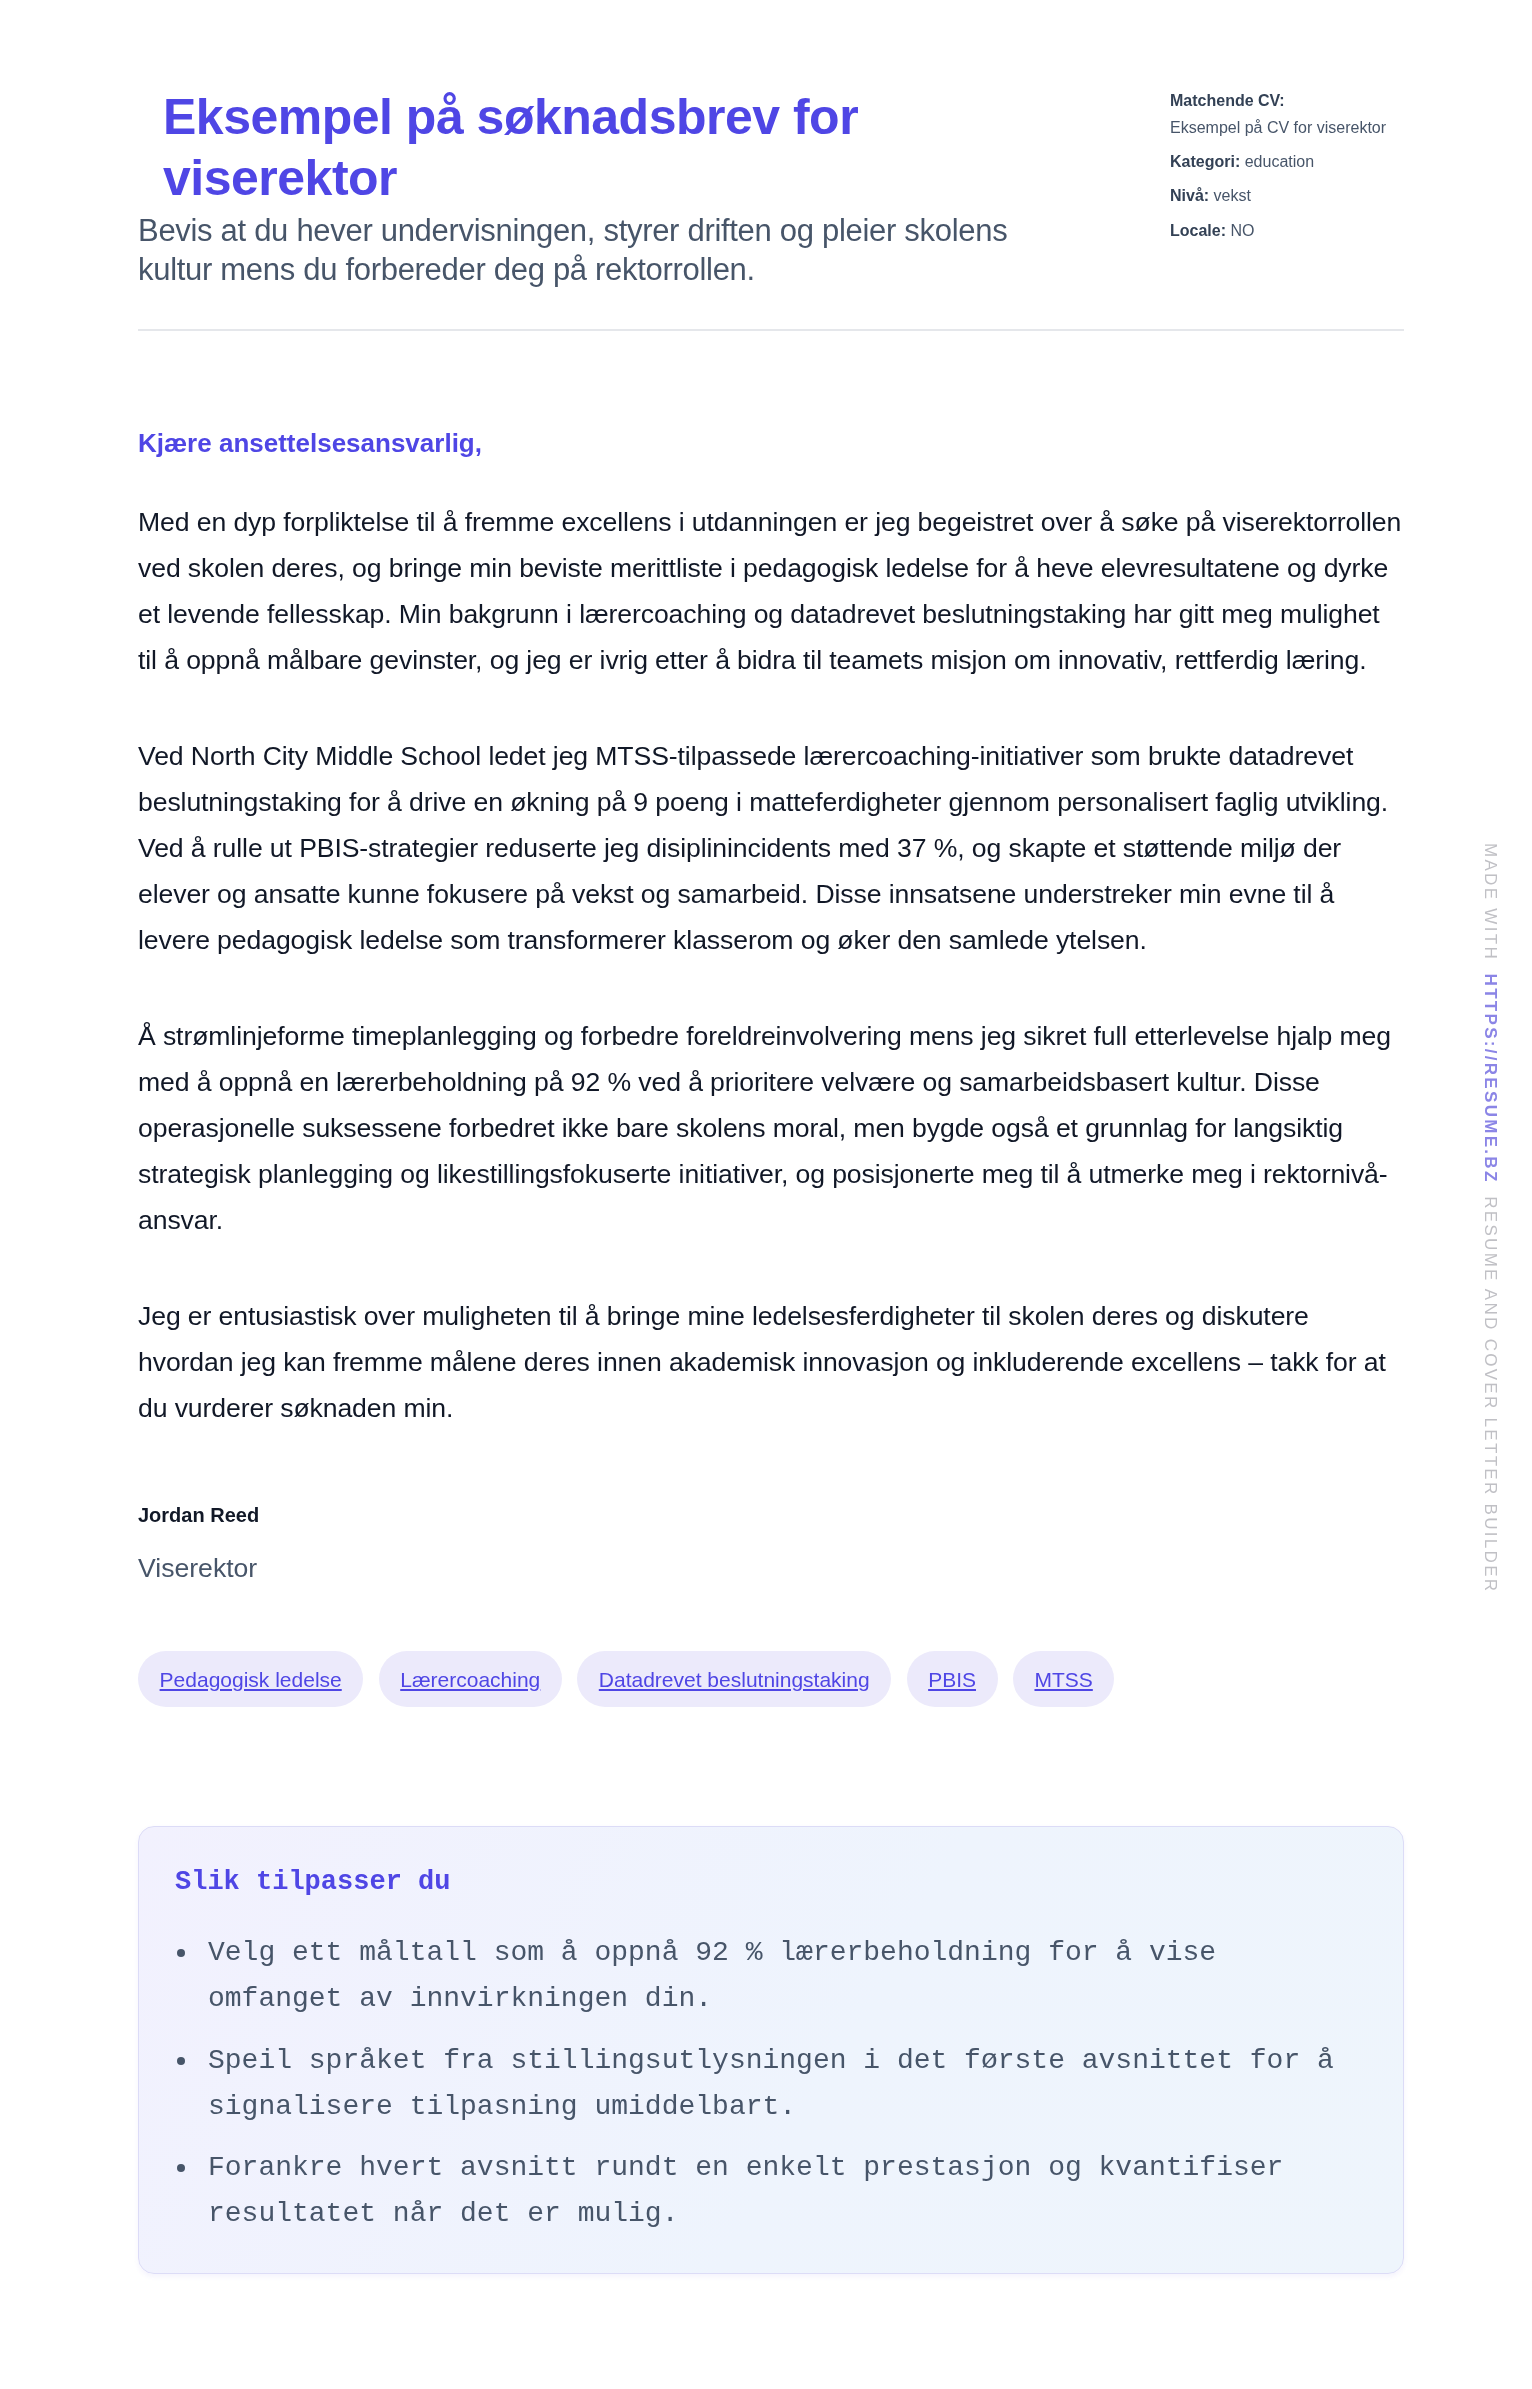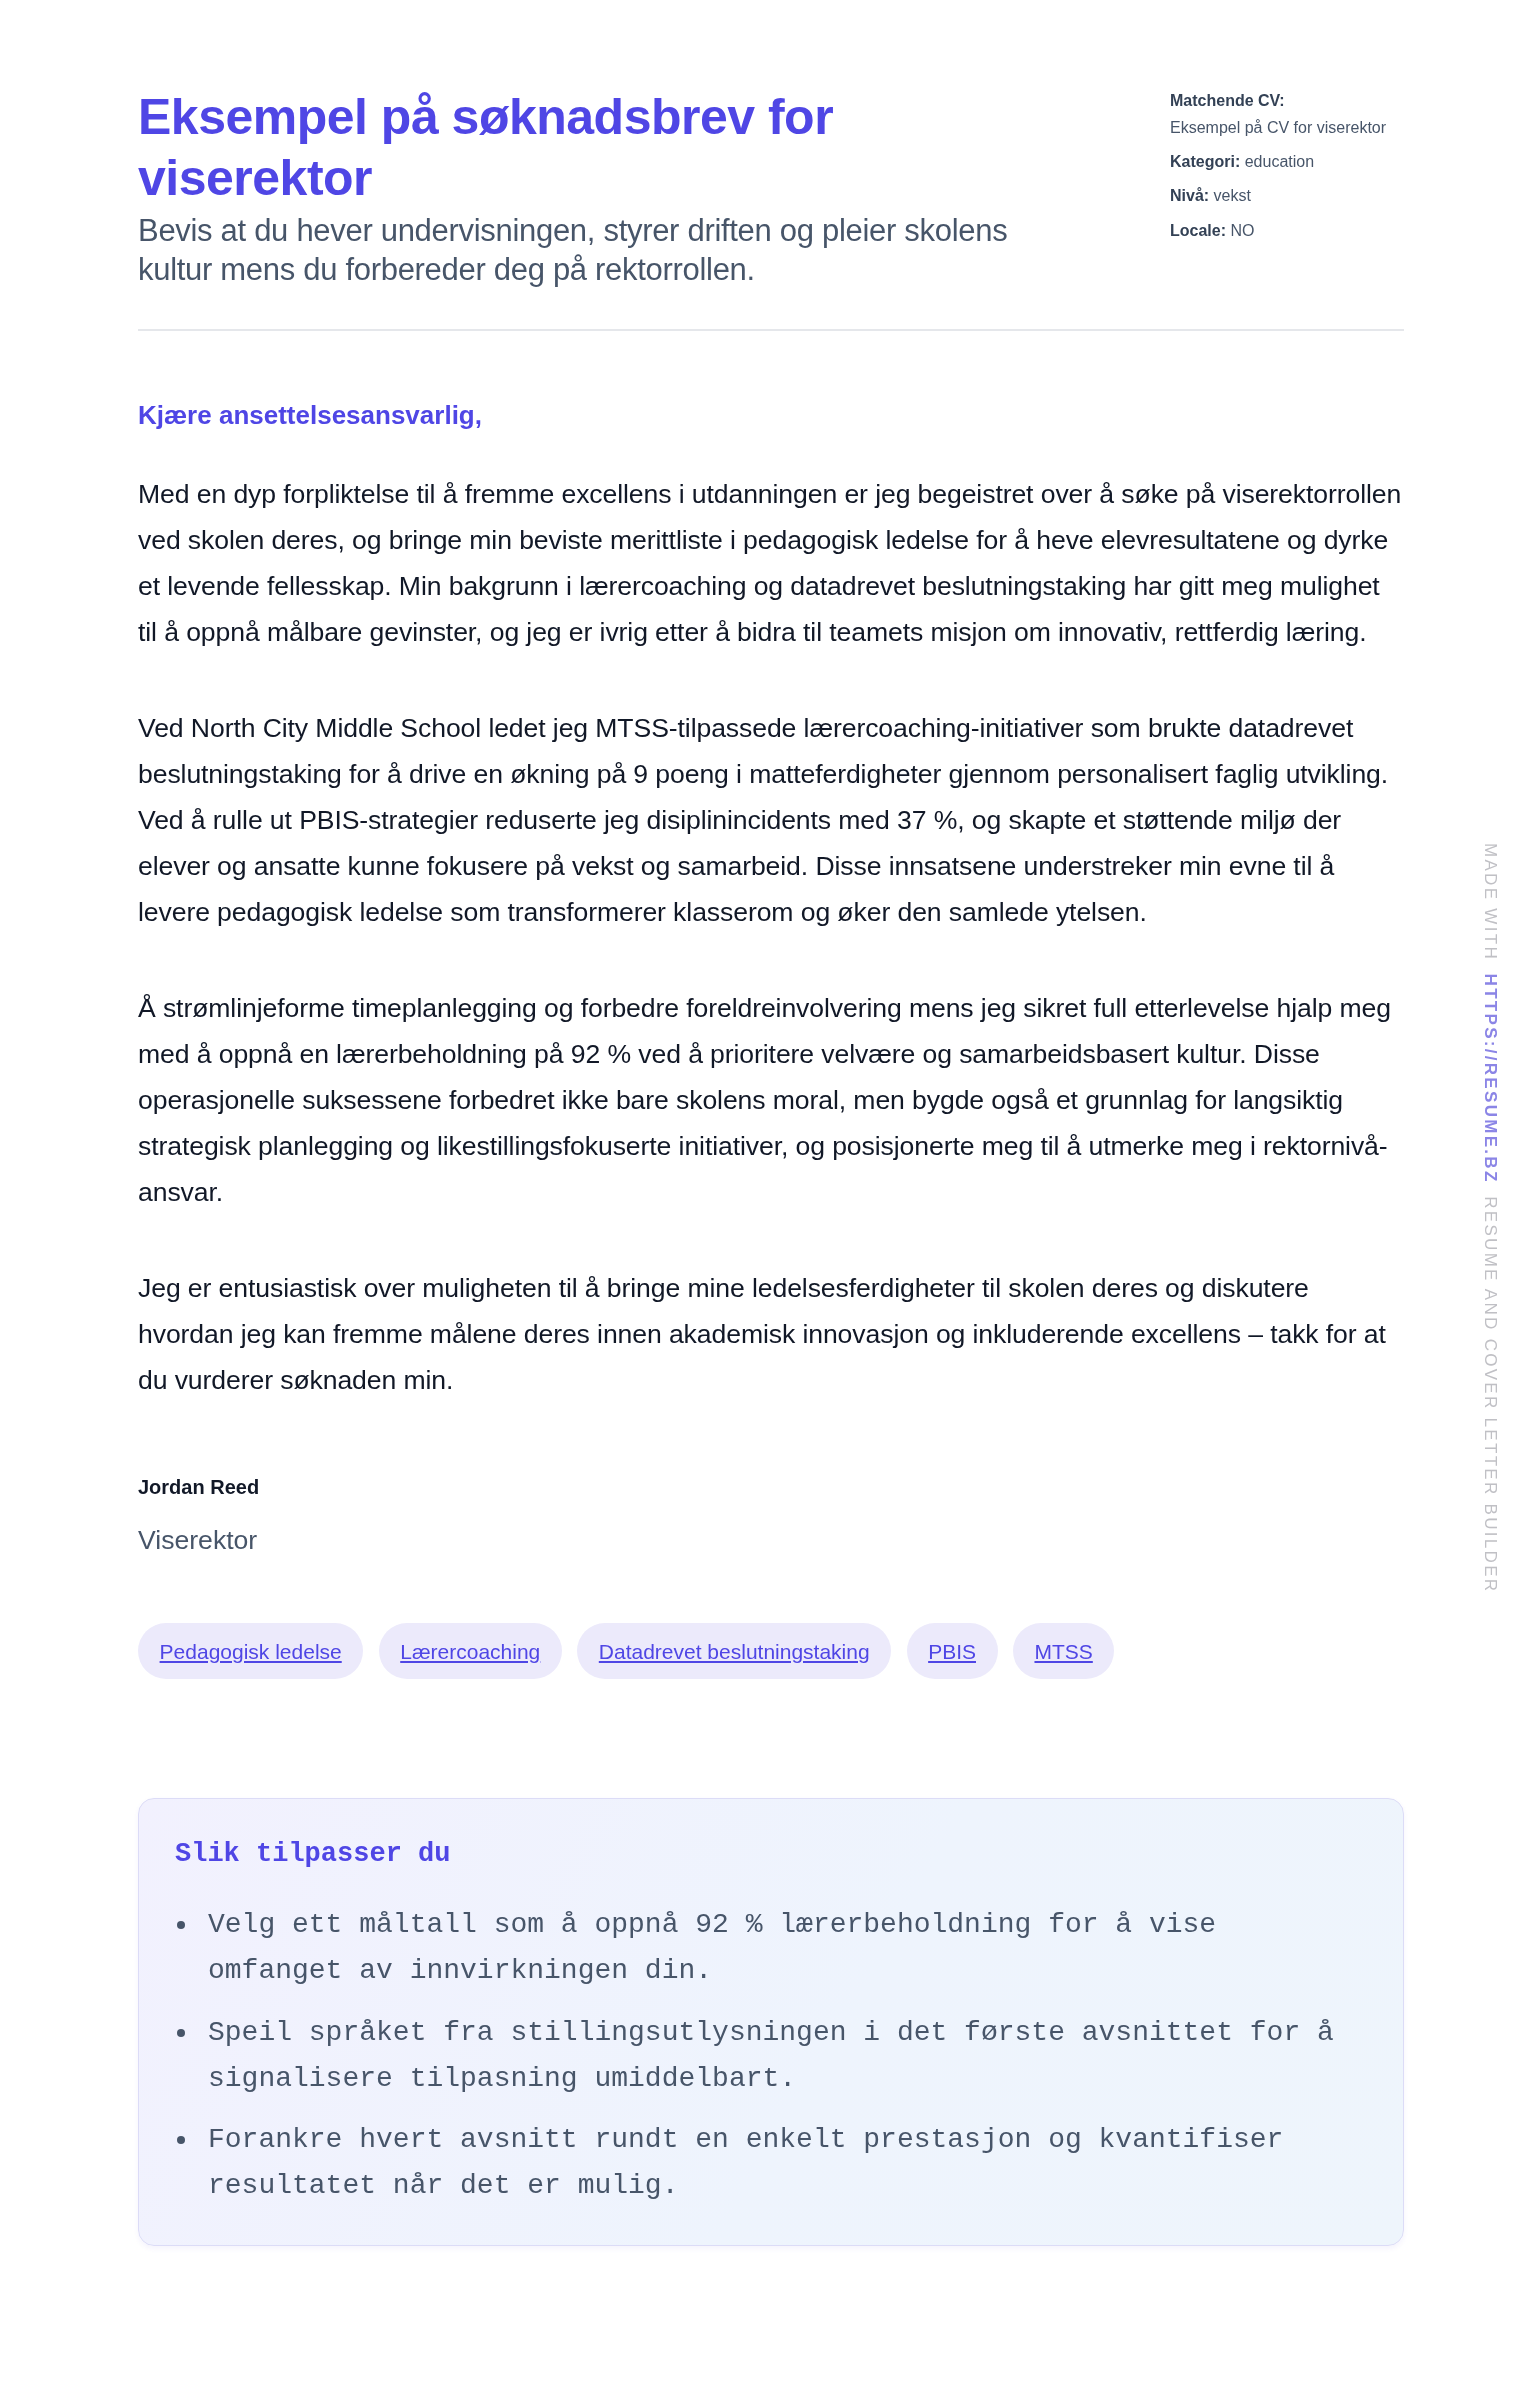--- a/index.html
+++ b/index.html
@@ -24,20 +24,21 @@
       padding-bottom: 40px;
       border-bottom: 2.7px solid #e5e7eb;
     }
     .header-left { width: 938px; }
     .title {
       font-size: 50px;
       line-height: 61px;
       font-weight: 700;
       color: #4f46e5;
       letter-spacing: -0.5px;
+      margin-left: 25px;
     }
     .subtitle {
       margin-top: 1.8px;
       font-size: 31px;
       line-height: 39px;
       font-weight: 400;
       color: #475569;
       letter-spacing: -0.3px;
     }
     .meta {
@@ -47,21 +48,21 @@
       line-height: 27px;
       color: #475569;
       padding-top: 0px;
     }
     .meta-row { margin-bottom: 7.2px; }
     .meta-row .k { font-weight: 700; color: #334155; }
     .meta-row.stack { margin-bottom: 7.2px; }
     .meta-row.stack .k { display: block; }
 
     .salutation {
-      margin-top: 68px;
+      margin-top: 96px;
       font-size: 26px;
       font-weight: 700;
       color: #4f46e5;
       line-height: 32px;
     }
     .body { margin-top: 40px; }
     .para {
       font-size: 26.6px;
       line-height: 46px;
       color: #111827;

